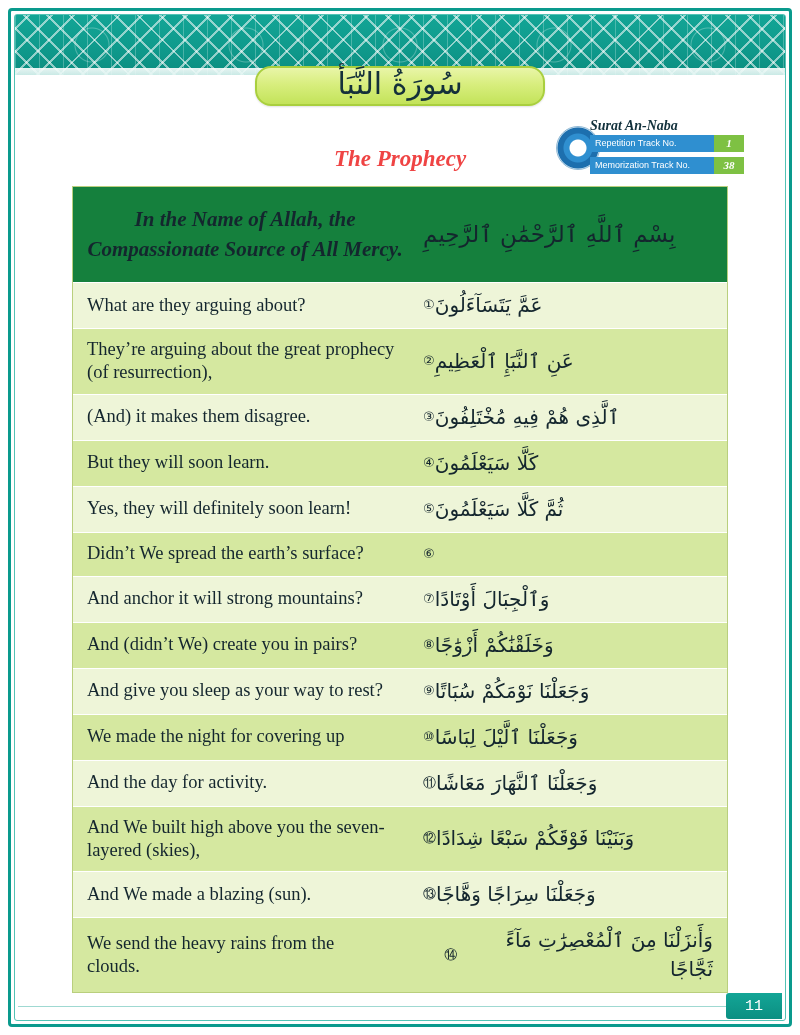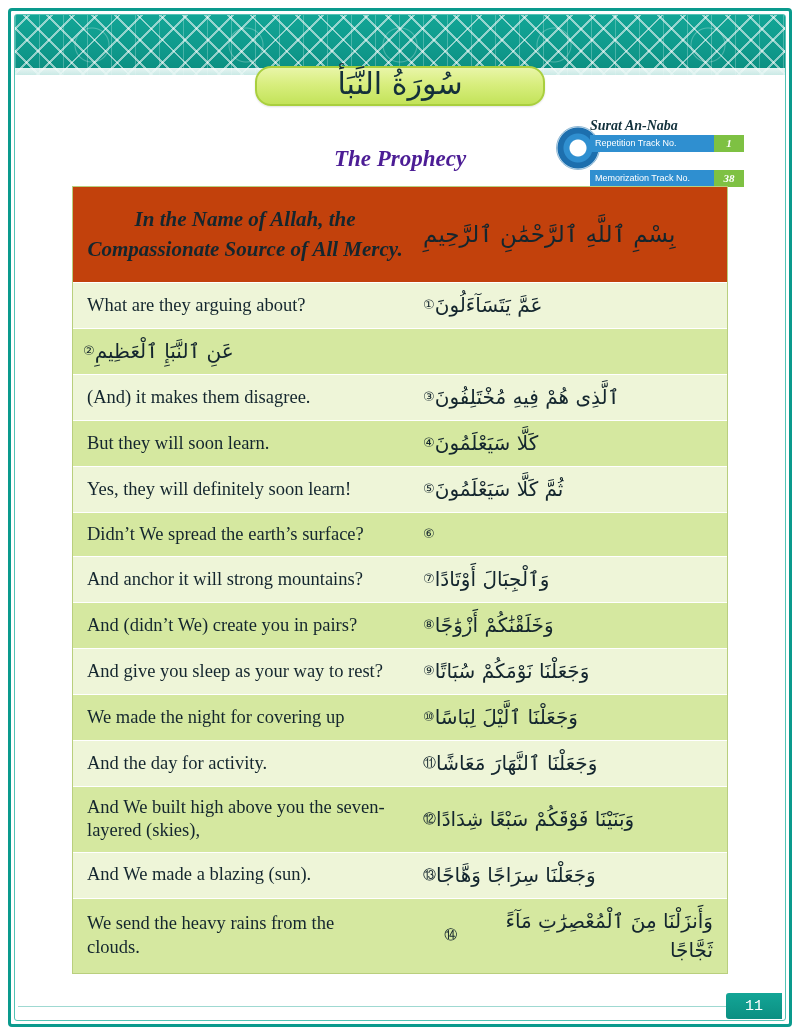--- a/index.html
+++ b/index.html
@@ -75,21 +75,21 @@
     padding-bottom: 4px;
   }
   .english-title {
     position: absolute;
     left: 0; right: 0; top: 146px;
     text-align: center;
     font-family: "Liberation Serif", serif;
     font-weight: bold;
     font-style: italic;
     font-size: 23px;
-    color: #4c1d95;
+    color: #ef4444;
   }
   
   .track-badge {
     position: absolute;
     left: 556px; top: 118px;
     width: 188px; height: 54px;
   }
   .cd-icon {
     position: absolute; left: 0; top: 8px;
     width: 44px; height: 44px; border-radius: 50%;
@@ -112,21 +112,21 @@
     font-weight: bold; font-style: italic;
     font-size: 14px; color: #12313c;
   }
   .track-rows {
     position: absolute; left: 34px; top: 17px;
     width: 154px;
   }
   .track-row {
     display: flex; align-items: stretch;
     height: 17px;
-    margin-bottom: 18px;
+    margin-bottom: 5px;
   }
   .track-label {
     flex: 1;
     background: #2f8fd0;
     color: #ffffff;
     font-family: "Liberation Sans", sans-serif;
     font-size: 9px;
     line-height: 17px;
     padding-left: 5px;
     white-space: nowrap;
@@ -151,21 +151,21 @@
   }
   .verse-row {
     display: flex;
     align-items: stretch;
     min-height: 44px;
     border-bottom: 1px solid #ffffff;
   }
   .verse-row:last-child { border-bottom: none; gap: 44px; }
   .verse-row.light { background: #eef5d8; }
   .verse-row.dark  { background: #d5e8a0; }
-  .verse-row.bismillah { background: #c2410c; min-height: 96px; }
+  .verse-row.bismillah { background: #15803d; min-height: 96px; }
   .cell-en {
     width: 52%;
     padding: 9px 10px 9px 14px;
     font-family: "Liberation Serif", serif;
     font-size: 18.5px;
     color: #14262e;
     display: flex;
     align-items: center;
     line-height: 1.26;
   }
@@ -260,20 +260,21 @@
         </div>
       </div>
       <div class="verse-row light">
         <div class="cell-en">What are they arguing about?</div>
         <div class="cell-ar">
           <span>عَمَّ يَتَسَآءَلُونَ</span>
           <span class="ayah-num">①</span>
         </div>
       </div>
       <div class="verse-row dark">
+        <div class="cell-en">They’re arguing about the great prophecy (of resurrection),</div>
         <div class="cell-ar">
           <span>عَنِ ٱلنَّبَإِ ٱلْعَظِيمِ</span>
           <span class="ayah-num">②</span>
         </div>
       </div>
       <div class="verse-row light">
         <div class="cell-en">(And) it makes them disagree.</div>
         <div class="cell-ar">
           <span>ٱلَّذِى هُمْ فِيهِ مُخْتَلِفُونَ</span>
           <span class="ayah-num">③</span>

